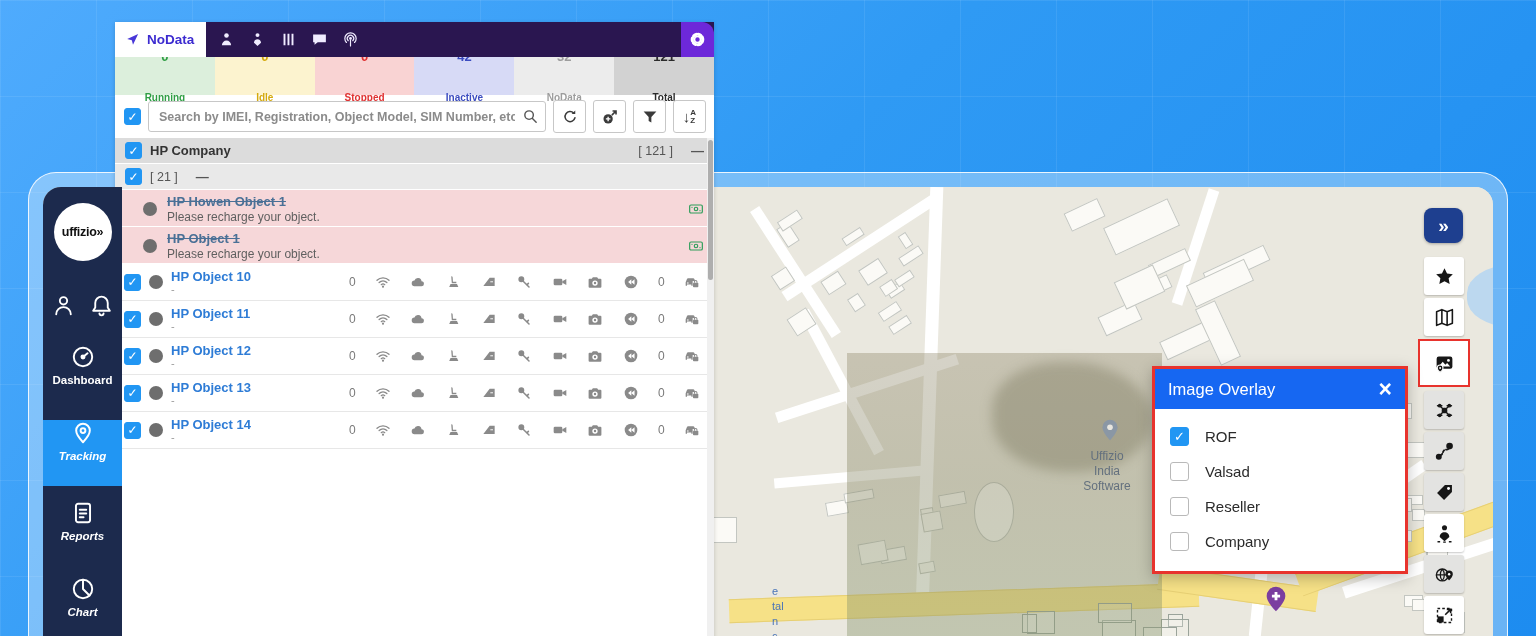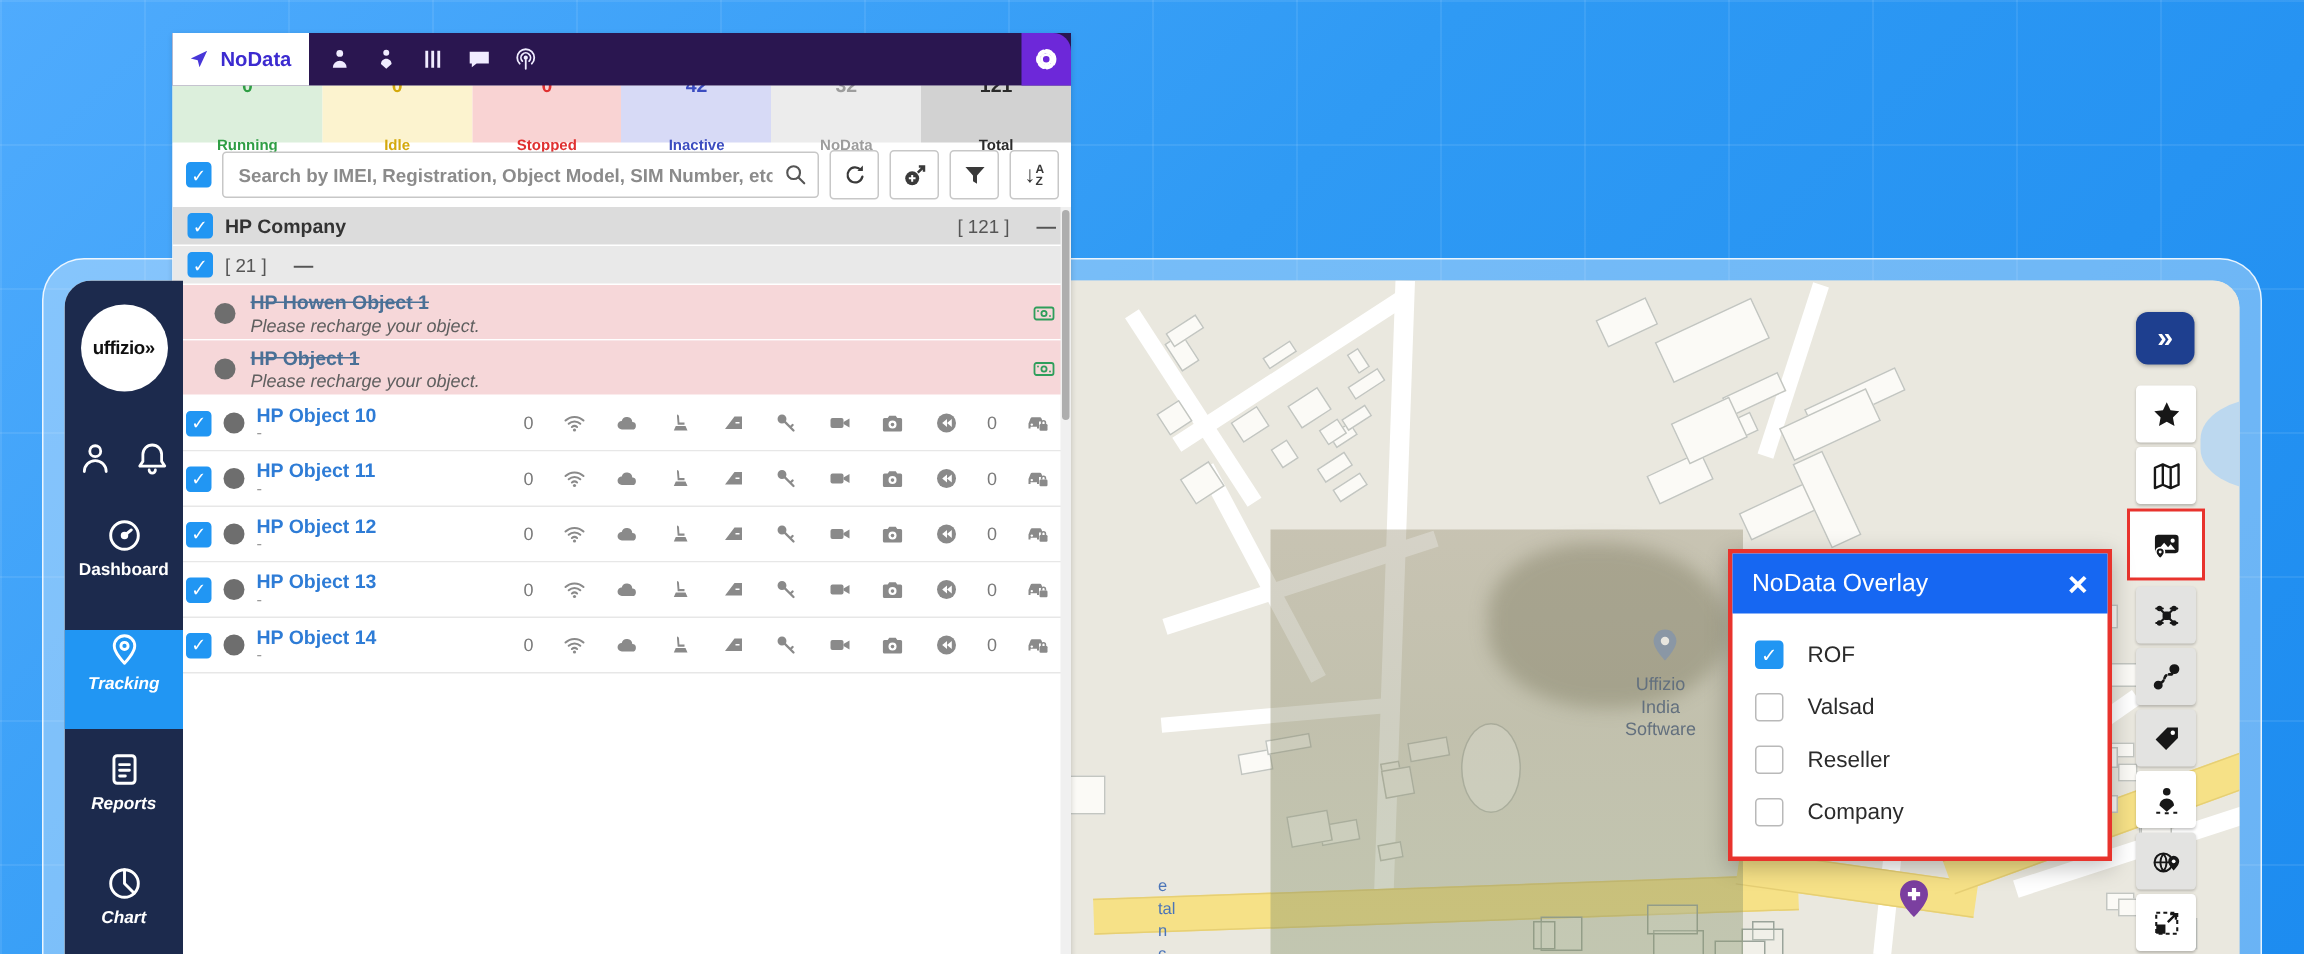--- a/index.html
+++ b/index.html
@@ -80,21 +80,21 @@
   .plist{position:absolute;left:0;right:0;top:116px;bottom:0;background:#fff;overflow:hidden;}
   .grow{height:26px;display:flex;align-items:center;gap:8px;padding:0 10px;box-sizing:border-box;border-bottom:1px solid #fff;cursor:pointer;}
   .grow .gname{font-size:13px;font-weight:600;color:#333;flex:1;}
   .grow .gcount{font-size:12.5px;color:#555;}
   .grow .gmin{font-size:13px;color:#555;margin-left:10px;font-weight:bold;}
   .arow{height:37px;background:#f6d7d9;padding:2px 10px 0 28px;box-sizing:border-box;
         display:flex;align-items:center;gap:10px;border-bottom:1px solid #fff;}
   .dot{width:14px;height:14px;border-radius:50%;background:#6e6e6e;flex:none;}
   .arow .atxt{flex:1;}
   .arow .anm{font-size:13px;font-weight:600;color:#4a7096;text-decoration:line-through;}
-  .arow .amsg{font-size:12px;color:#5f5f5f;margin-top:1px;font-style:italic;}
+  .arow .amsg{font-size:12px;color:#5f5f5f;margin-top:1px;}
   .arow .ric{color:#2e9e5b;}
   .orow{height:37px;display:flex;align-items:center;gap:8px;padding:0 8px 0 9px;box-sizing:border-box;
         border-bottom:1px solid #e7e7e7;background:#fff;}
   .orow .onm{font-size:13px;font-weight:600;color:#2e7cd6;}
   .orow .osub{font-size:11px;color:#9a9a9a;margin-top:0px;line-height:1;}
   .oname{width:170px;}
   .ostats{flex:1;display:flex;align-items:center;justify-content:space-between;padding-right:6px;color:#8a8a8a;}
   .ostats .num{font-size:12px;color:#7a7a7a;}
   .ric{width:16px;height:16px;display:inline-block;}
   .pscroll{position:absolute;right:0;top:116px;bottom:0;width:7px;background:#f0f0f0;}
@@ -873,21 +873,21 @@
           <rect x="4" y="4" width="16" height="16" stroke="currentColor" stroke-width="1.6" fill="none" stroke-dasharray="3 2.4"></rect>
           <path d="M4 13h7v7H4z"></path>
           <path d="M12.8 11.2 19 5m-4.4 0H19v4.4" stroke="currentColor" stroke-width="1.8" fill="none"></path>
         </svg>
       </span>
     </div>
   </div>
 
 <div class="popup">
   <div class="popup-head">
-    <span class="popup-title">NoData Overlay</span>
+    <span class="popup-title">Image Overlay</span>
     <span class="popup-close">×</span>
   </div>
   <div class="popup-body" id="popup-body">
       <div class="pitem">
         <span class="cb checked">✓</span>
         <span class="plb">ROF</span>
       </div>
       <div class="pitem">
         <span class="cb"></span>
         <span class="plb">Valsad</span>

